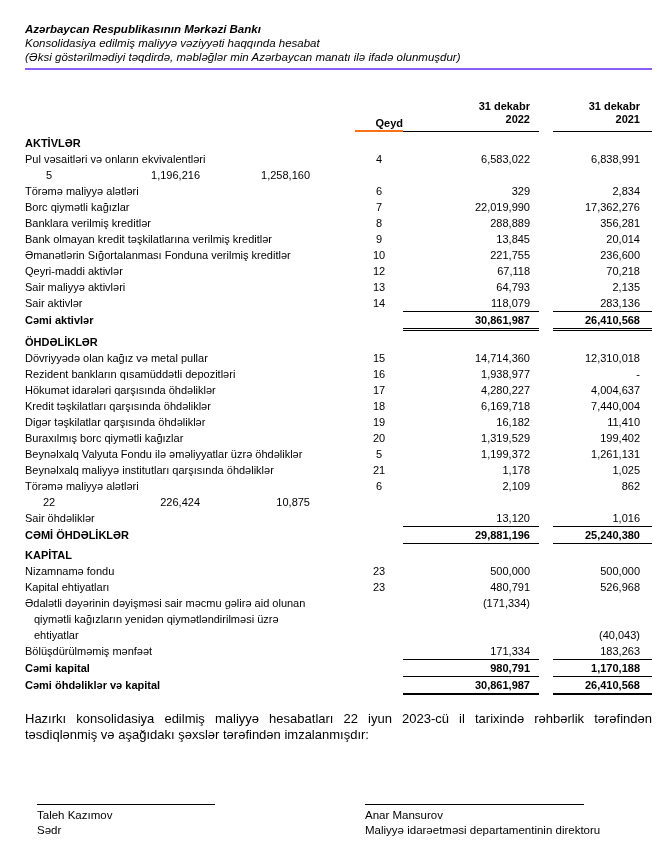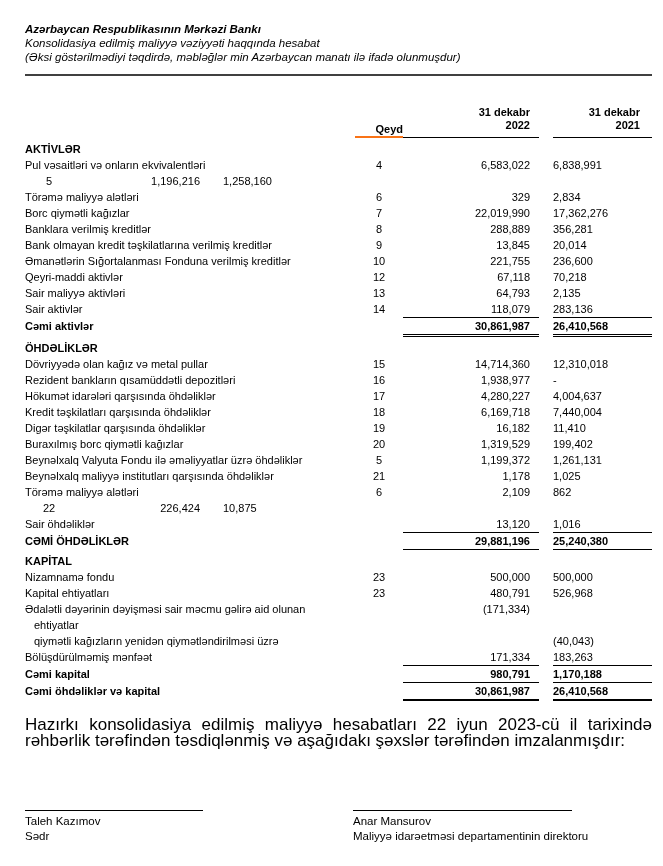--- a/index.html
+++ b/index.html
@@ -8,56 +8,56 @@
     background:#ffffff; color:#000;
     font-family:"Liberation Sans", sans-serif;
     overflow:hidden;
   }
   * { box-sizing:border-box; }
   .page { width:652px; padding:22px 0 0 25px; }
 
   
   .doc-header {
     font-style:italic; font-size:11.5px; line-height:14px;
-    border-bottom:2px solid #404040; padding-bottom:10px;
+    border-bottom:2px solid #8b5cf6; padding-bottom:4px;
   }
   .doc-header .t1 { font-weight:bold; }
 
   
   .cols { display:flex; margin-top:30px; font-weight:bold; font-size:11px; line-height:13px; align-items:flex-end; }
   .cols .h-label { flex:1; }
   .cols .h-note  { width:48px; text-align:right; border-bottom:2px solid #f97316; }
   .cols .h-2022  { width:136px; text-align:right; padding-right:9px;  border-bottom:1px solid #000; padding-bottom:5px; }
   .cols .h-2021  { width:99px;  text-align:right; padding-right:12px; border-bottom:1px solid #000; padding-bottom:5px; }
   .cols .h-gap   { width:14px; }
 
   
   .tbl { font-size:11px; }
   .row { display:flex; line-height:16px; }
   .row.section { font-weight:bold; margin-top:3px; }
   .row.total   { font-weight:bold; }
   .cell-label { flex:1; padding-right:4px; }
   .cell-note  { width:48px; text-align:center; }
   .cell-2022  { width:136px; text-align:right; padding-right:9px; }
   .cell-gap   { width:14px; }
-  .cell-2021  { width:99px; text-align:left; padding-right:12px; }
+  .cell-2021  { width:99px; text-align:right; padding-right:12px; }
   .b-single { border-bottom:1px solid #000; }
   .b-double { border-bottom:3px double #000; }
   .b-thick  { border-bottom:2px solid #000; }
   .row.multiline .cell-2022 { align-self:flex-start; }
   .row.multiline .cell-2021 { display:flex; flex-direction:column; justify-content:flex-end; }
   .row.multiline .indent { padding-left:9px; }
 
   
   .approval {
-    margin-top:16px; font-size:17px; line-height:15.5px;
+    margin-top:16px; font-size:13px; line-height:15.5px;
     text-align:justify; width:627px;
   }
   .signatures { display:flex; margin-top:62px; font-size:11.5px; line-height:15px; }
-  .sig-left  { width:328px; }
+  .sig-left  { width:328px;margin-left:12px; }
   .sig-right { flex:1; }
   .sig-rule  { border-top:1px solid #000; margin-bottom:3px; }
   .sig-left .sig-rule  { width:178px; }
   .sig-right .sig-rule { width:219px; }
 </style>
 </head>
 <body>
 
 <div class="page">
 
@@ -260,22 +260,22 @@
       <div class="row item">
         <div class="cell-label">Kapital ehtiyatları</div>
         <div class="cell-note">23</div>
         <div class="cell-2022">480,791</div>
         <div class="cell-gap"></div>
         <div class="cell-2021">526,968</div>
       </div>
       <div class="row multiline">
         <div class="cell-label">
           <div class="">Ədalətli dəyərinin dəyişməsi sair məcmu gəlirə aid olunan</div>
+          <div class="indent">qiymətli kağızların yenidən qiymətləndirilməsi üzrə</div>
           <div class="indent">ehtiyatlar</div>
-          <div class="indent">qiymətli kağızların yenidən qiymətləndirilməsi üzrə</div>
         </div>
         <div class="cell-note"></div>
         <div class="cell-2022">(171,334)</div>
         <div class="cell-gap"></div>
         <div class="cell-2021">
           <div class="">(40,043)</div>
         </div>
       </div>
       <div class="row item">
         <div class="cell-label">Bölüşdürülməmiş mənfəət</div>

